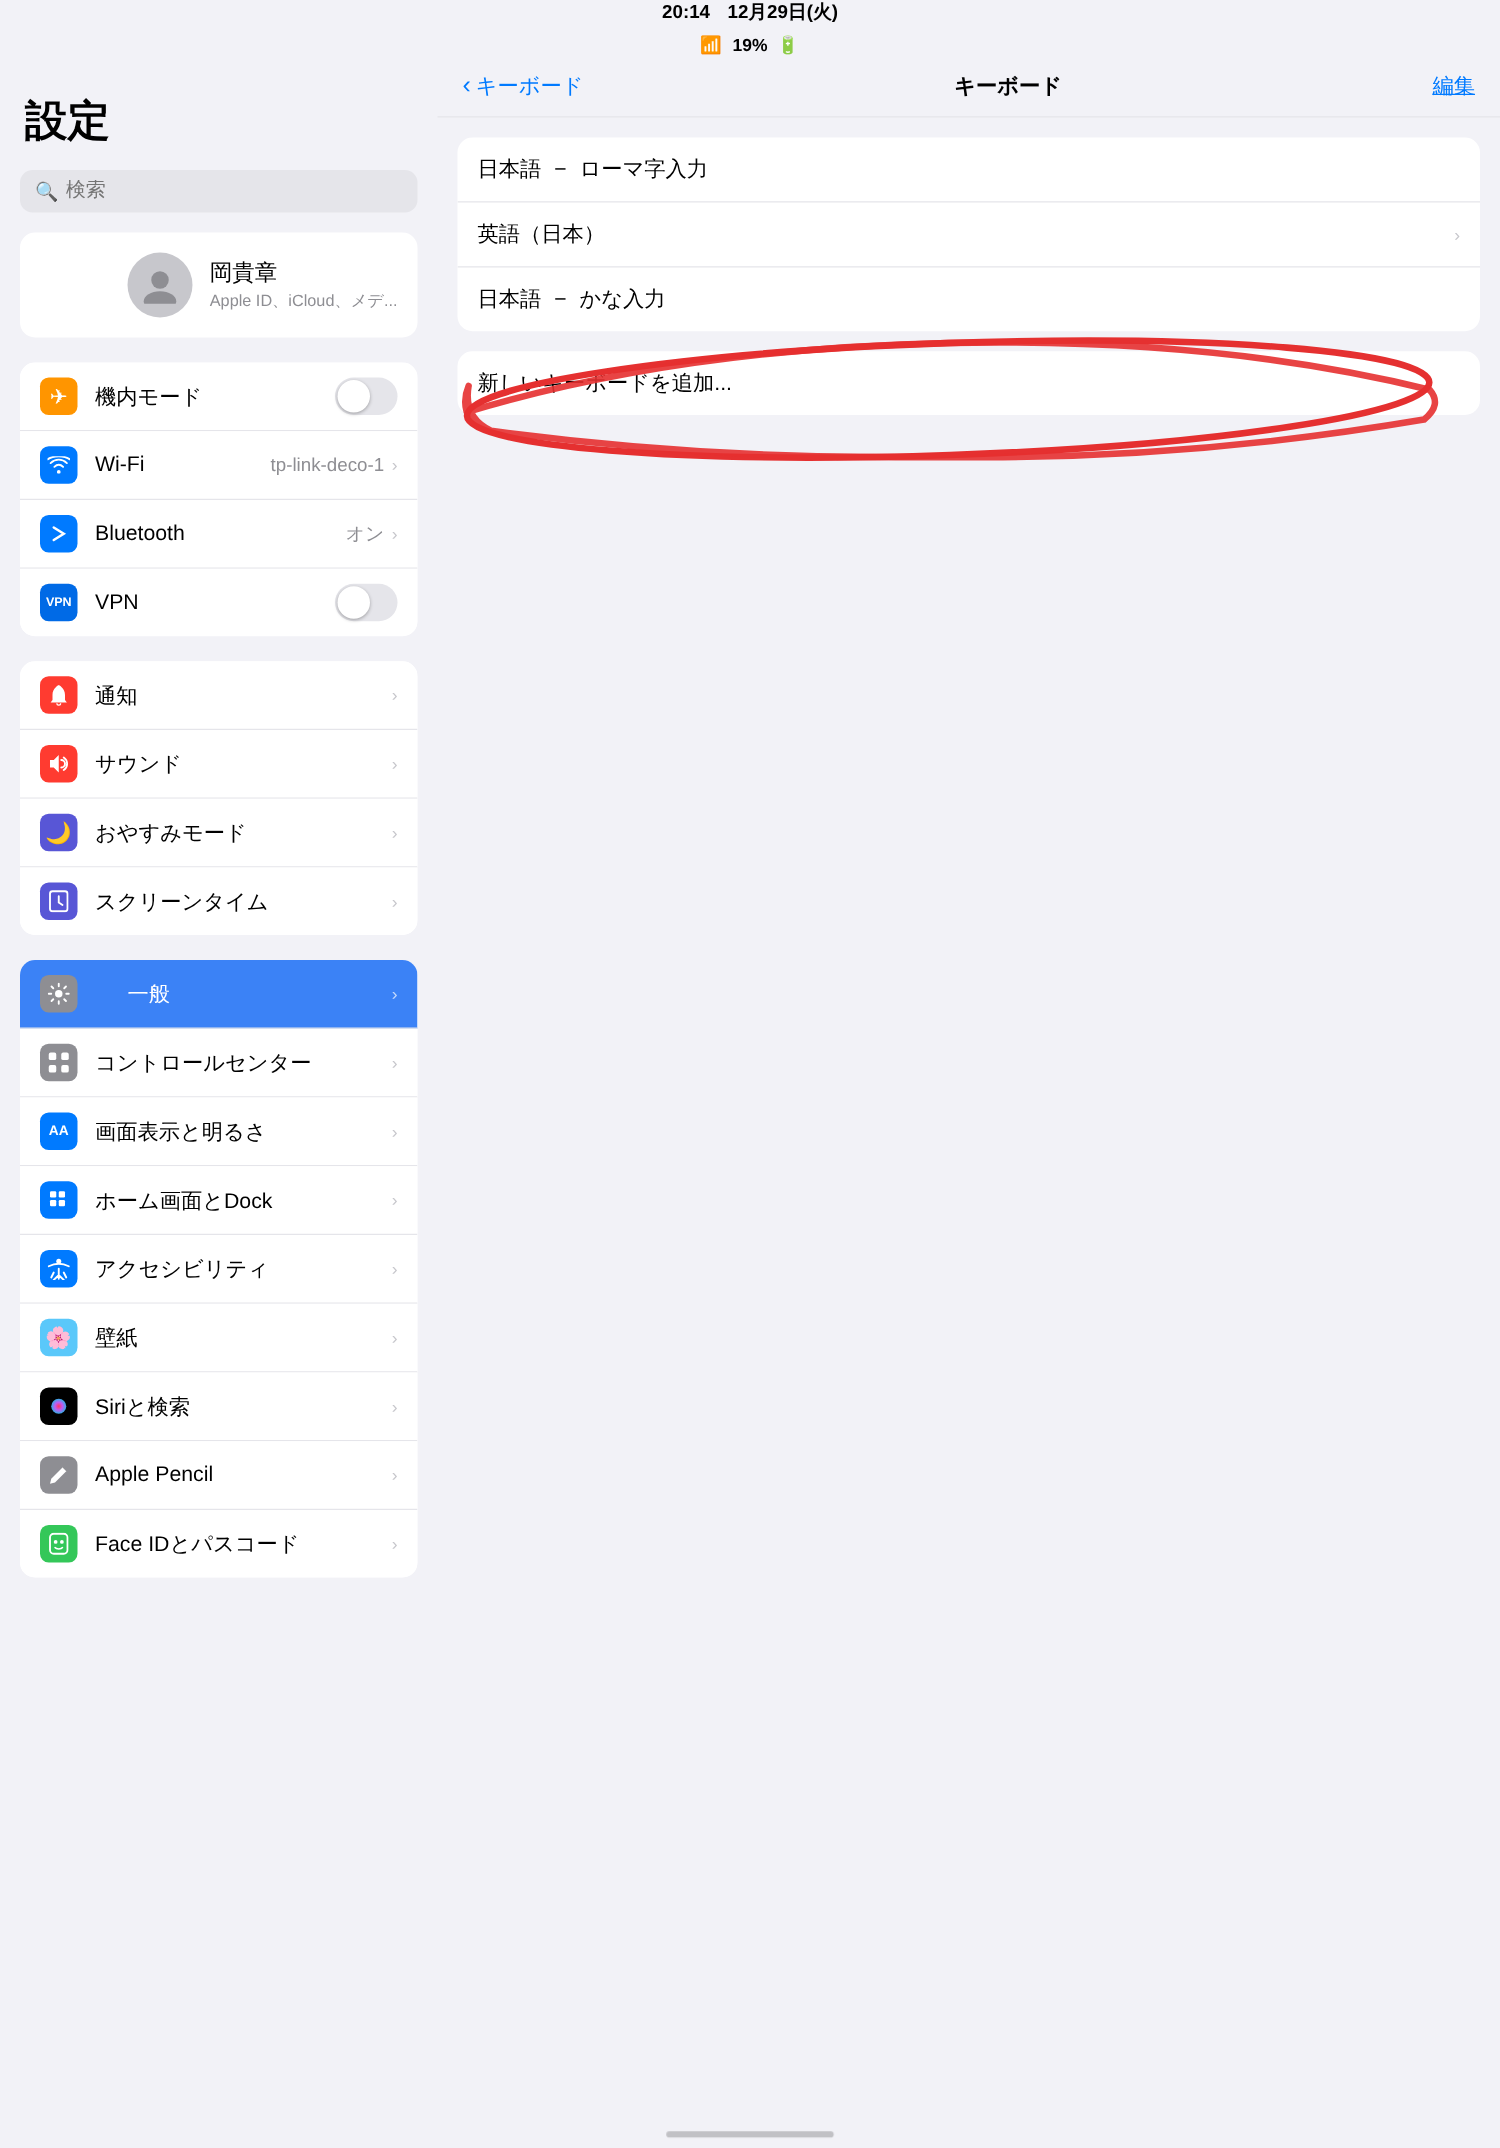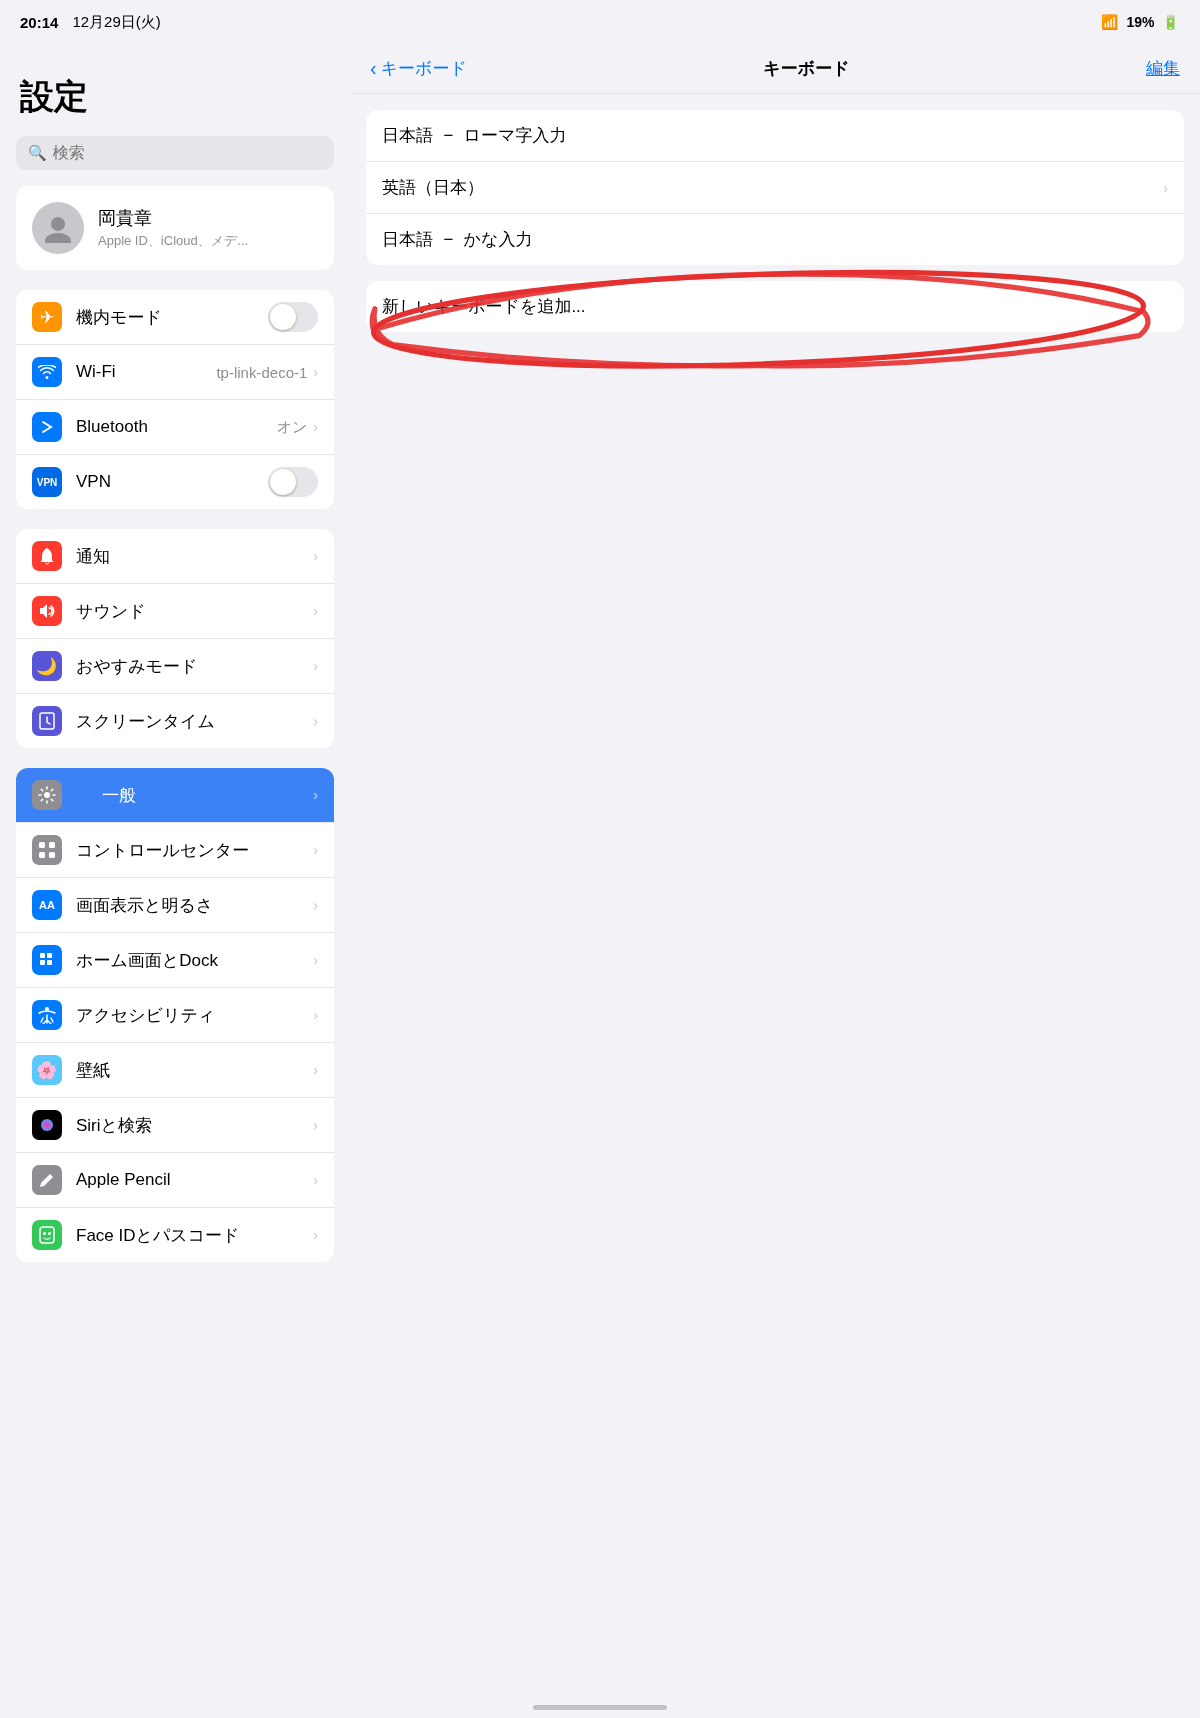--- a/index.html
+++ b/index.html
@@ -18,23 +18,24 @@
       top: 0; left: 0; right: 0;
       height: 44px;
       background: #f2f2f7;
       display: flex;
       align-items: center;
       justify-content: space-between;
       padding: 0 20px;
       z-index: 100;
       font-size: 15px;
       font-weight: 600;
+      flex-direction: column;
     }
     .status-time { font-size: 15px; font-weight: 600; }
-    .status-date { font-size: 15px; font-weight: 400; margin-left: 8px; }
+    .status-date { font-size: 15px; font-weight: 700; margin-left: 8px; }
     .status-right {
       display: flex;
       align-items: center;
       gap: 8px;
     }
 
     
     .layout {
       display: flex;
       margin-top: 44px;
@@ -77,20 +78,21 @@
 
     
     .profile-card {
       margin: 0 16px 20px;
       background: #fff;
       border-radius: 12px;
       padding: 16px;
       display: flex;
       align-items: center;
       gap: 14px;
+      justify-content: flex-end;
     }
     .avatar {
       width: 52px; height: 52px;
       border-radius: 50%;
       background: #c7c7cc;
       display: flex; align-items: center; justify-content: center;
       color: #8e8e93;
       font-size: 26px;
       flex-shrink: 0;
     }

